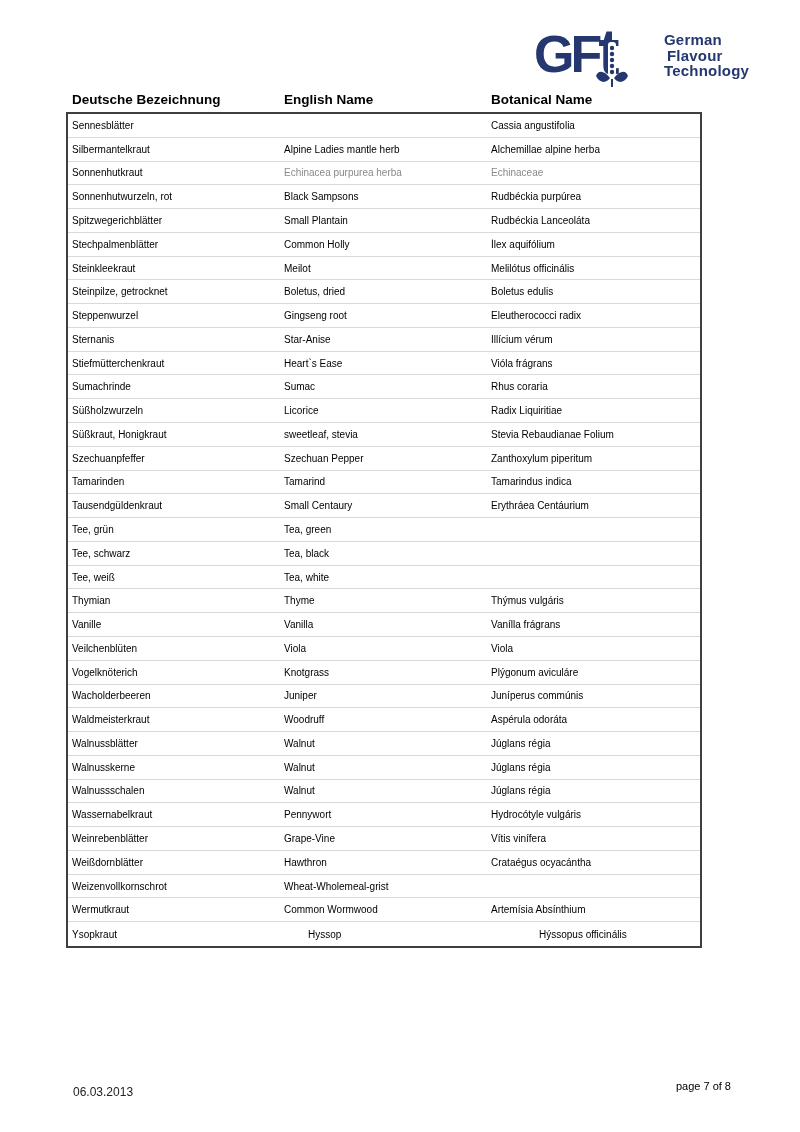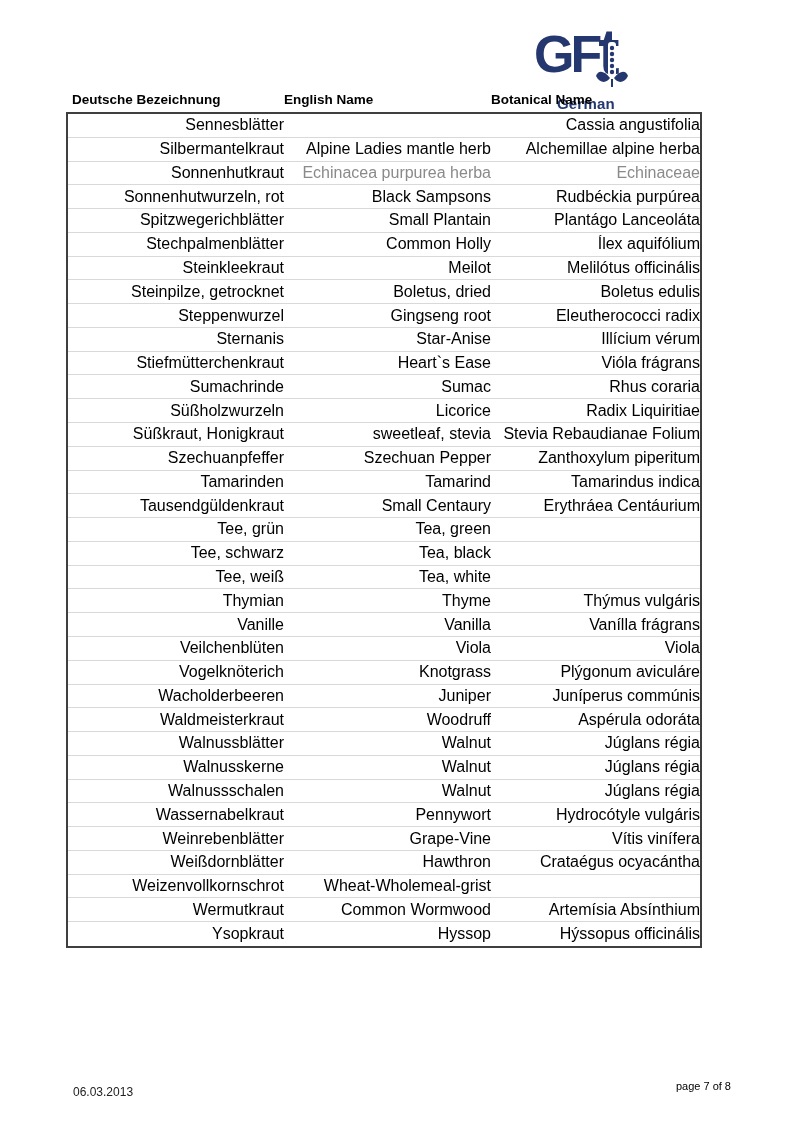--- a/index.html
+++ b/index.html
@@ -8,21 +8,21 @@
     width:800px;height:1132px;
     background:#ffffff;
     font-family:"Liberation Sans", sans-serif;
     color:#111;
     overflow:hidden;
     margin:0 auto;
   }
   
   .logo{
     position:absolute;top:24px;left:534px;
-    display:flex;align-items:flex-end;flex-direction:column;
+    display:flex;align-items:flex-start;
   }
   .brand-wrap{position:relative;width:108px;height:64px;}
   .brand{
     position:absolute;top:-6px;left:0;
     font-size:52px;font-weight:800;letter-spacing:-4px;
     color:#24376e;line-height:1;
   }
   .brand .t-big{font-size:64px;font-weight:800;position:relative;top:2px;}
   .plant-svg{position:absolute;left:62px;top:18px;}
   .tagline{
@@ -43,23 +43,23 @@
     position:absolute;left:66px;top:112px;width:636px;height:836px;
     border:2px solid #3f3f3f;box-sizing:border-box;
     display:grid;grid-auto-rows:1fr;
     background:#fff;
   }
   .row{
     display:grid;grid-template-columns:212px 207px 1fr;
     align-items:center;
     border-bottom:1px solid #d9d9d9;
     padding-left:4px;box-sizing:border-box;
-    font-size:16px;color:#000;text-align:right;
-  }
-  .row:last-child{border-bottom:none;}
+    font-size:10px;color:#000;
+  }
+  .row:last-child{border-bottom:none;gap:24px;}
   .cell{white-space:nowrap;overflow:hidden;}
   .cell.muted{color:#8a8a8a;}
   
   .footer-date{
     position:absolute;left:73px;top:1085px;
     font-size:12px;color:#222;
   }
   .footer-page{
     position:absolute;right:69px;top:1080px;
     font-size:11px;color:#000;
@@ -123,21 +123,21 @@
 
     <div class="row">
       <div class="cell">Sonnenhutwurzeln, rot</div>
       <div class="cell">Black Sampsons</div>
       <div class="cell">Rudbéckia purpúrea</div>
     </div>
 
     <div class="row">
       <div class="cell">Spitzwegerichblätter</div>
       <div class="cell">Small Plantain</div>
-      <div class="cell">Plantágo Lanceoláta</div>
+      <div class="cell">Rudbéckia Lanceoláta</div>
     </div>
 
     <div class="row">
       <div class="cell">Stechpalmenblätter</div>
       <div class="cell">Common Holly</div>
       <div class="cell">Ílex aquifólium</div>
     </div>
 
     <div class="row">
       <div class="cell">Steinkleekraut</div>

